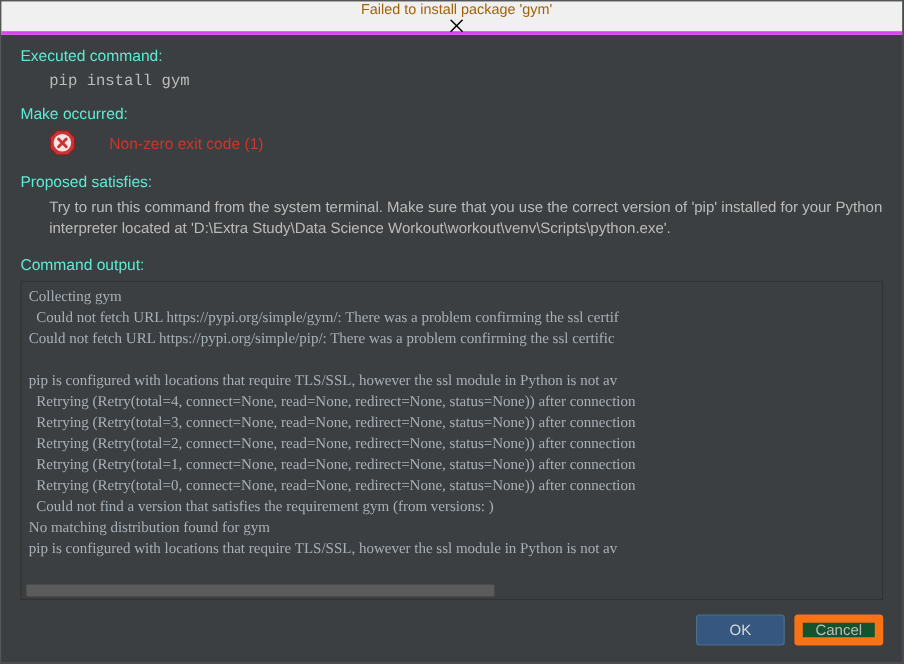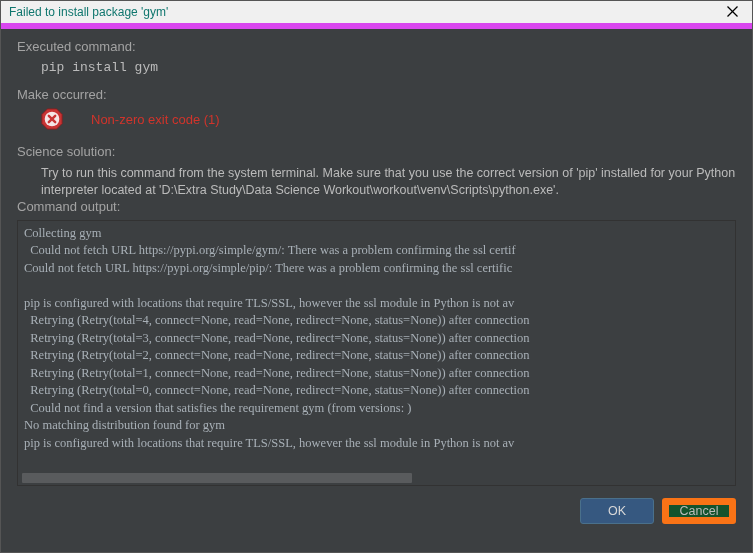--- a/index.html
+++ b/index.html
@@ -9,42 +9,43 @@
     background: #3c3f41;
     font-family: "Segoe UI", Arial, sans-serif;
     font-size: 13px;
     color: #bbbbbb;
     overflow: hidden;
     border: 1px solid #555;
   }
   .titlebar {
     height: 28px;
     background: #f0f0f0;
-    color: #0f766e;
+    color: #a16207;
     display: flex;
     align-items: center;
     justify-content: space-between;
     padding: 0 0 0 8px;
-    border-bottom: 6px solid #d946ef;
+    border-bottom: 3px solid #d946ef;
+    flex-direction: column;
   }
   .titlebar-title { font-size: 12px; }
   .titlebar-close {
     width: 40px;
     height: 28px;
     display: flex;
     align-items: center;
     justify-content: center;
     cursor: pointer;
   }
   .titlebar-close svg { width: 11px; height: 11px; }
   .content {
     padding: 10px 16px 0 16px;
   }
   .section-label {
-    color: #a3a3a3;
+    color: #5eead4;
     margin-bottom: 6px;
     font-size: 13px;
   }
   .indent {
     padding-left: 24px;
     margin-bottom: 12px;
   }
   .mono {
     font-family: "Consolas", "Courier New", monospace;
     font-size: 13px;
@@ -66,20 +67,21 @@
   }
   .error-text {
     color: #d1342b;
     font-size: 13px;
   }
   .solution-text {
     color: #bbbbbb;
     line-height: 1.35;
     font-size: 12.5px;
     padding-left: 24px;
+    margin-bottom: 14px;
   }
   .output-box {
     margin: 6px 16px 0 16px;
     background: #3c3f41;
     height: 266px;
     border: 1px solid #323232;
     overflow: hidden;
     position: relative;
   }
   .output-inner {
@@ -161,21 +163,21 @@
       <svg viewBox="0 0 24 24" width="22" height="22">
         <polygon points="7,1 17,1 23,7 23,17 17,23 7,23 1,17 1,7" fill="#c93434" stroke="#8a1f1f" stroke-width="1"></polygon>
         <circle cx="12" cy="12" r="8" fill="#f5e6e6"></circle>
         <line x1="8.5" y1="8.5" x2="15.5" y2="15.5" stroke="#c93434" stroke-width="2.6" stroke-linecap="round"></line>
         <line x1="15.5" y1="8.5" x2="8.5" y2="15.5" stroke="#c93434" stroke-width="2.6" stroke-linecap="round"></line>
       </svg>
     </span>
     <span class="error-text">Non-zero exit code (1)</span>
   </div>
 
-  <div class="section-label">Science solution:</div>
+  <div class="section-label">Proposed satisfies:</div>
   <div class="solution-text">Try to run this command from the system terminal. Make sure that you use the correct version of 'pip' installed for your Python interpreter located at 'D:\Extra Study\Data Science Workout\workout\venv\Scripts\python.exe'.</div>
 
   <div class="section-label">Command output:</div>
 </div>
 
 <div class="output-box">
   <div class="output-inner">Collecting gym
   Could not fetch URL https://pypi.org/simple/gym/: There was a problem confirming the ssl certif
 Could not fetch URL https://pypi.org/simple/pip/: There was a problem confirming the ssl certific
 

